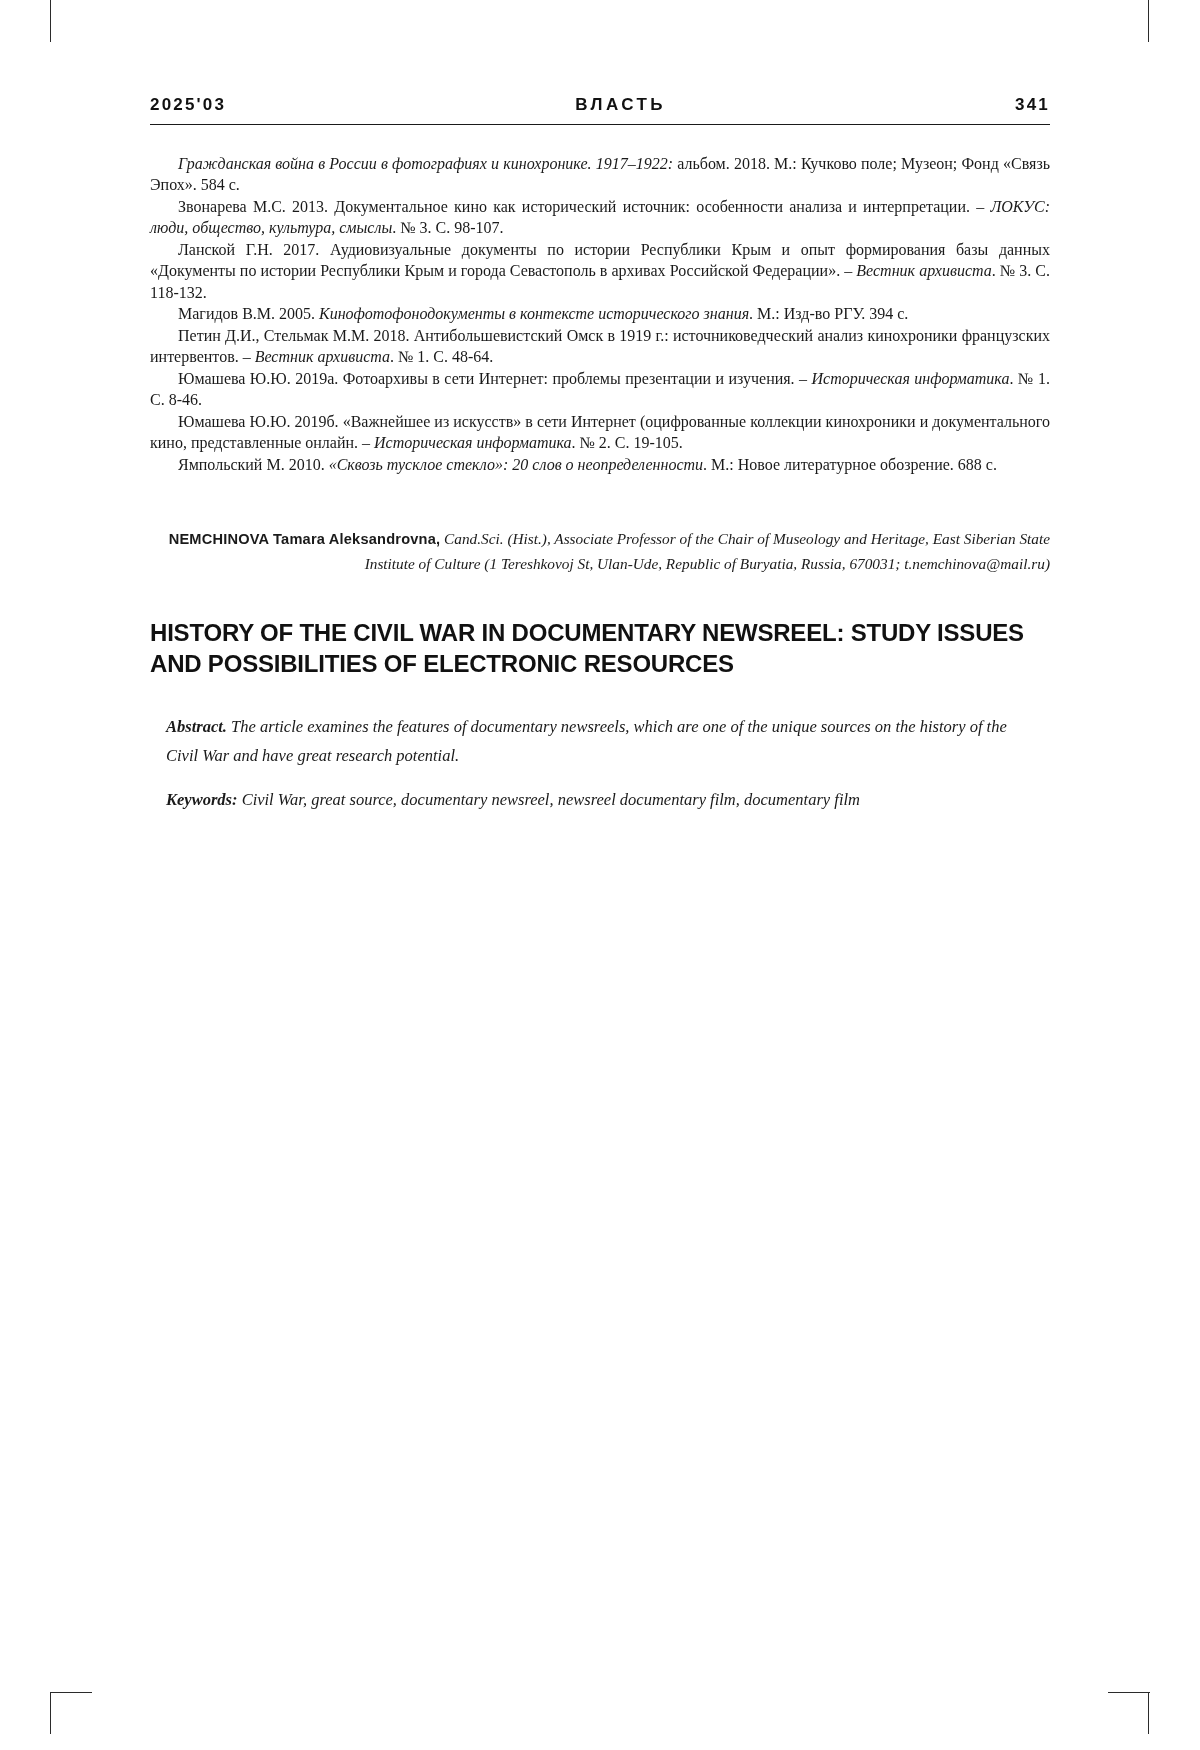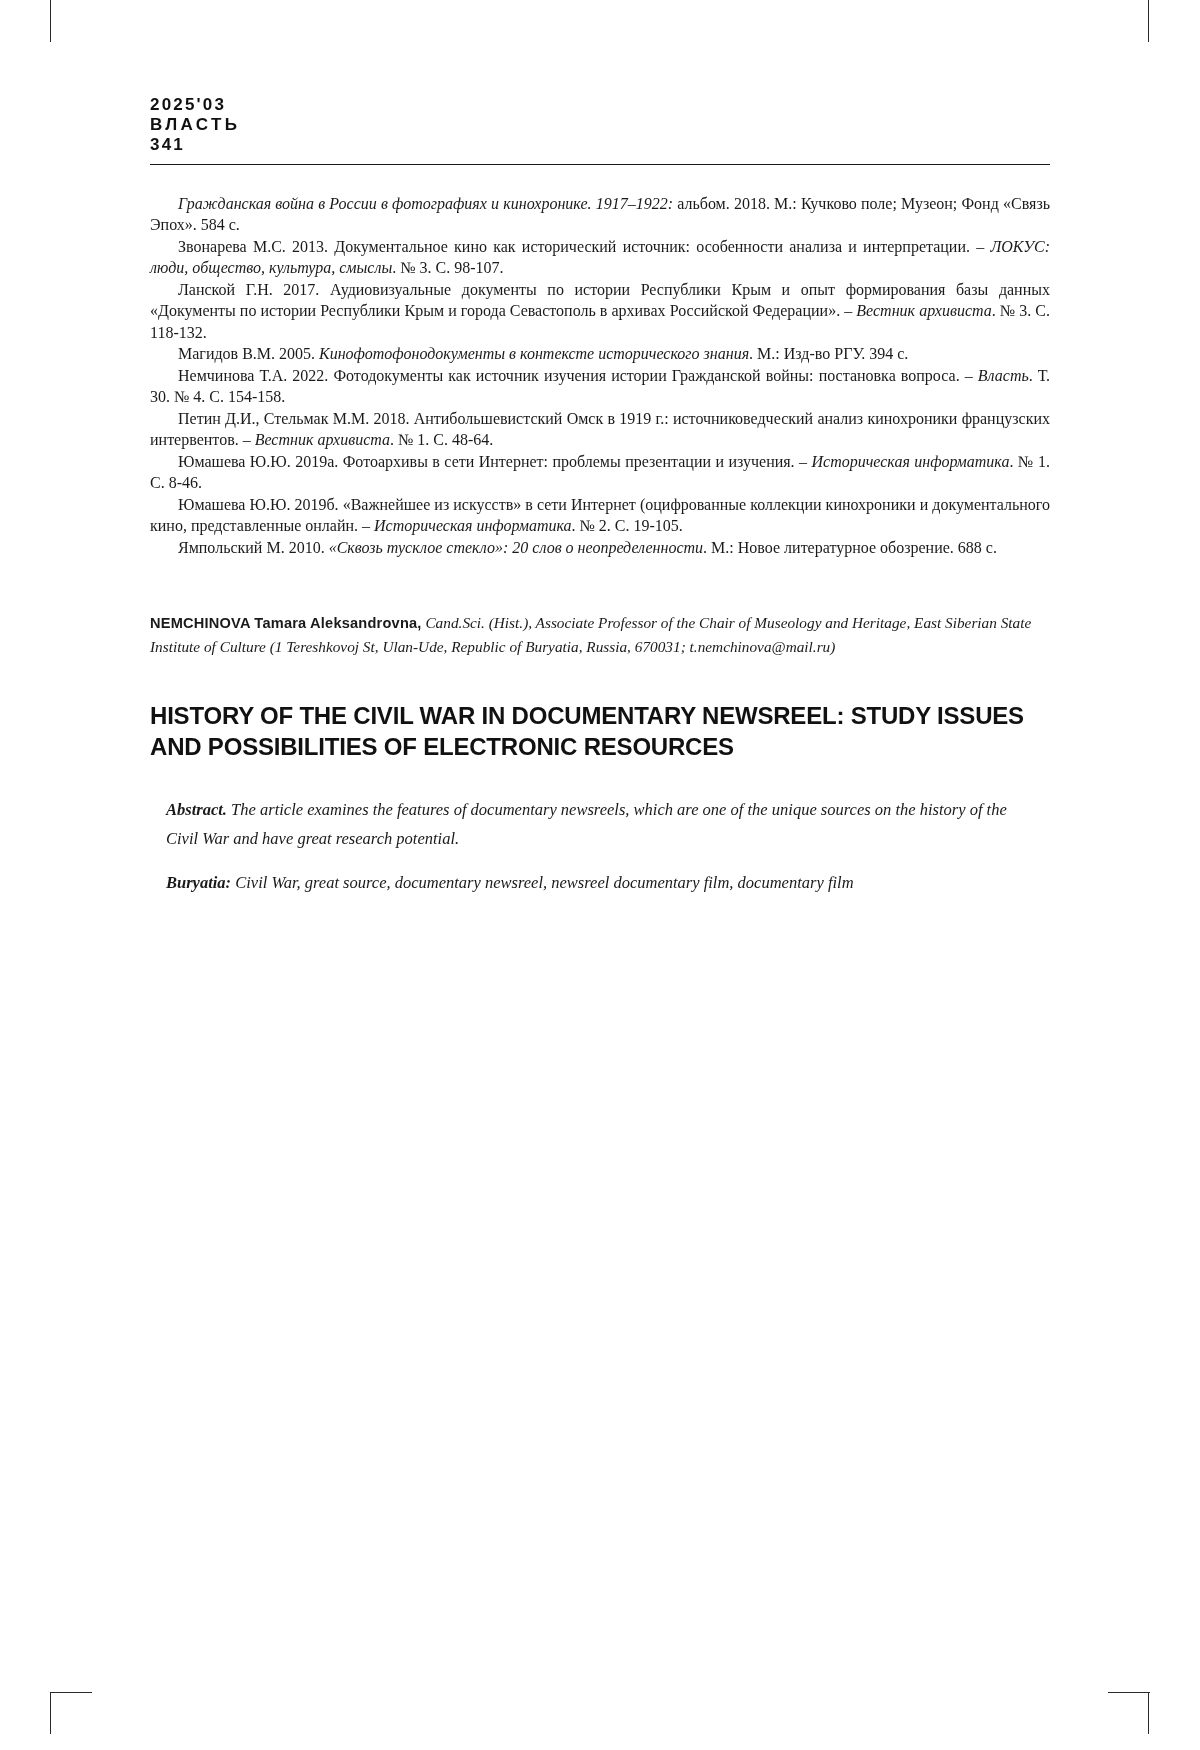--- a/index.html
+++ b/index.html
@@ -34,21 +34,20 @@
   
   .runhead {
     display: flex;
     align-items: baseline;
     justify-content: space-between;
     font-family: "Liberation Sans", sans-serif;
     font-size: 17px;
     font-weight: bold;
     letter-spacing: 2.2px;
     color: #111;
-    flex-direction: column;
   }
   .runhead .center {
     letter-spacing: 3.4px;
   }
   .rule {
     border-bottom: 1.6px solid #1a1a1a;
     margin-top: 9px;
     margin-bottom: 28px;
   }
 
@@ -67,21 +66,21 @@
   .it { font-style: italic; }
 
   
   .authorblock {
     margin-top: 52px;
     font-family: "Liberation Serif", serif;
     font-size: 15.3px;
     line-height: 1.62;
     font-style: italic;
     color: #1a1a1a;
-    text-align: left;
+    text-align: right;
   }
   .authorblock .nm {
     font-family: "Liberation Sans", sans-serif;
     font-style: normal;
     font-weight: bold;
     letter-spacing: 0.2px;
     font-size: 14.6px;
   }
 
   
@@ -125,38 +124,37 @@
     <span class="center">ВЛАСТЬ</span>
     <span>341</span>
   </div>
   <div class="rule"></div>
 
   <div class="biblio" id="biblio-list">
       <p><span class="it">Гражданская война в России в фотографиях и кинохронике. 1917–1922:</span><span> альбом. 2018. М.: Кучково поле; Музеон; Фонд «Связь Эпох». 584 с.</span></p>
       <p><span>Звонарева М.С. 2013. Документальное кино как исторический источник: особенности анализа и интерпретации. – </span><span class="it">ЛОКУС: люди, общество, культура, смыслы</span><span>. № 3. С. 98-107.</span></p>
       <p><span>Ланской Г.Н. 2017. Аудиовизуальные документы по истории Республики Крым и опыт формирования базы данных «Документы по истории Республики Крым и города Севастополь в архивах Российской Федерации». – </span><span class="it">Вестник архивиста</span><span>. № 3. С. 118-132.</span></p>
       <p><span>Магидов В.М. 2005. </span><span class="it">Кинофотофонодокументы в контексте исторического знания</span><span>. М.: Изд-во РГУ. 394 с.</span></p>
-      <p><span>Немчинова Т.А. 2022. Фотодокументы как источник изучения истории Гражданской войны: постановка вопроса. – </span><span class="it">Власть</span><span>. Т. 30. № 4. С. 154-158.</span></p>
       <p><span>Петин Д.И., Стельмак М.М. 2018. Антибольшевистский Омск в 1919 г.: источниковедческий анализ кинохроники французских интервентов. – </span><span class="it">Вестник архивиста</span><span>. № 1. С. 48-64.</span></p>
       <p><span>Юмашева Ю.Ю. 2019а. Фотоархивы в сети Интернет: проблемы презентации и изучения. – </span><span class="it">Историческая информатика</span><span>. № 1. С. 8-46.</span></p>
       <p><span>Юмашева Ю.Ю. 2019б. «Важнейшее из искусств» в сети Интернет (оцифрованные коллекции кинохроники и документального кино, представленные онлайн. – </span><span class="it">Историческая информатика</span><span>. № 2. С. 19-105.</span></p>
       <p><span>Ямпольский М. 2010. </span><span class="it">«Сквозь тусклое стекло»: 20 слов о неопределенности</span><span>. М.: Новое литературное обозрение. 688 с.</span></p>
     </div>
 
   <div class="authorblock">
     <span class="nm">NEMCHINOVA Tamara Aleksandrovna,</span>
     <span>Cand.Sci. (Hist.), Associate Professor of the Chair of Museology and Heritage, East Siberian State Institute of Culture (1 Tereshkovoj St, Ulan-Ude, Republic of Buryatia, Russia, 670031; t.nemchinova@mail.ru)</span>
   </div>
 
   <h1 class="entitle">HISTORY OF THE CIVIL WAR IN DOCUMENTARY NEWSREEL: STUDY ISSUES AND POSSIBILITIES OF ELECTRONIC RESOURCES</h1>
 
   <div class="abs">
     <p>
       <b>Abstract.</b>
       <span>The article examines the features of documentary newsreels, which are one of the unique sources on the history of the Civil War and have great research potential.</span>
     </p>
     <p>
-      <b>Buryatia:</b>
+      <b>Keywords:</b>
       <span>Civil War, great source, documentary newsreel, newsreel documentary film, documentary film</span>
     </p>
   </div>
 
 </div>
 
 </body></html>

